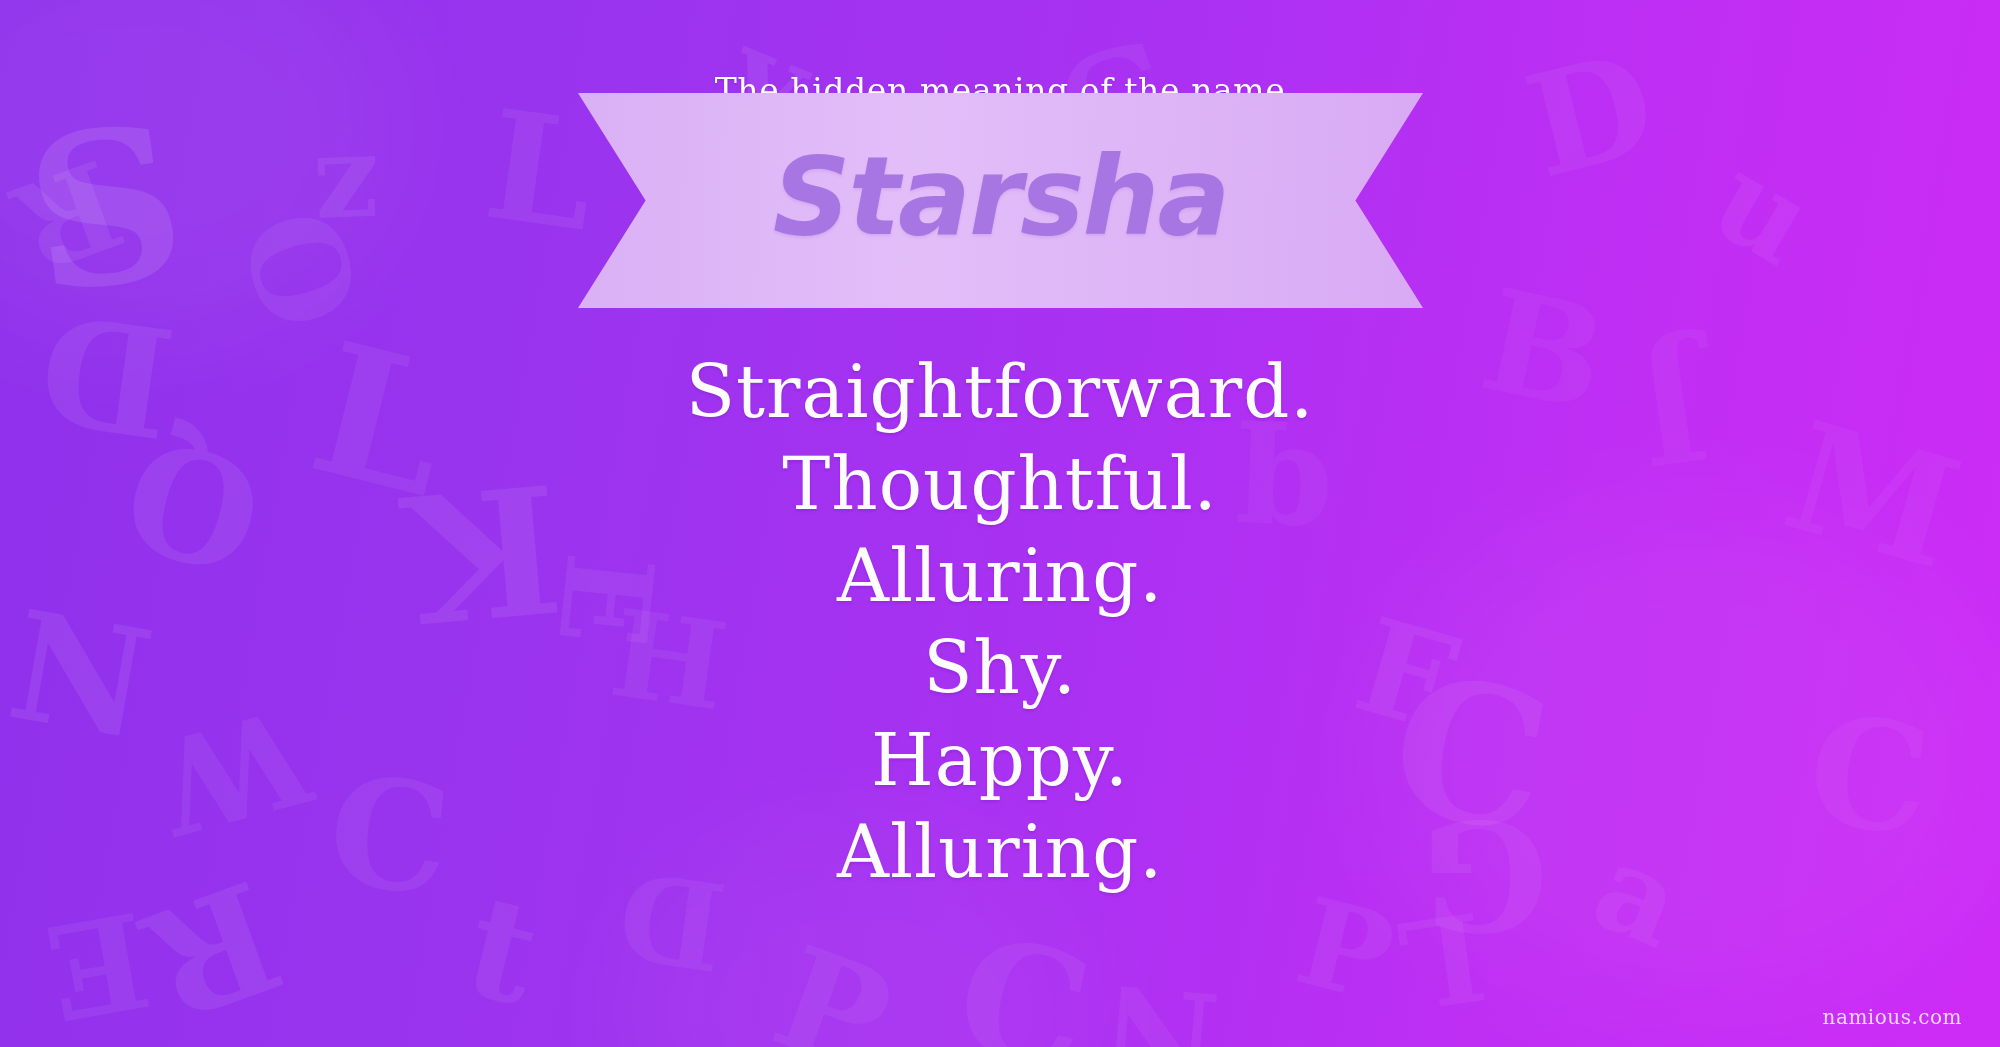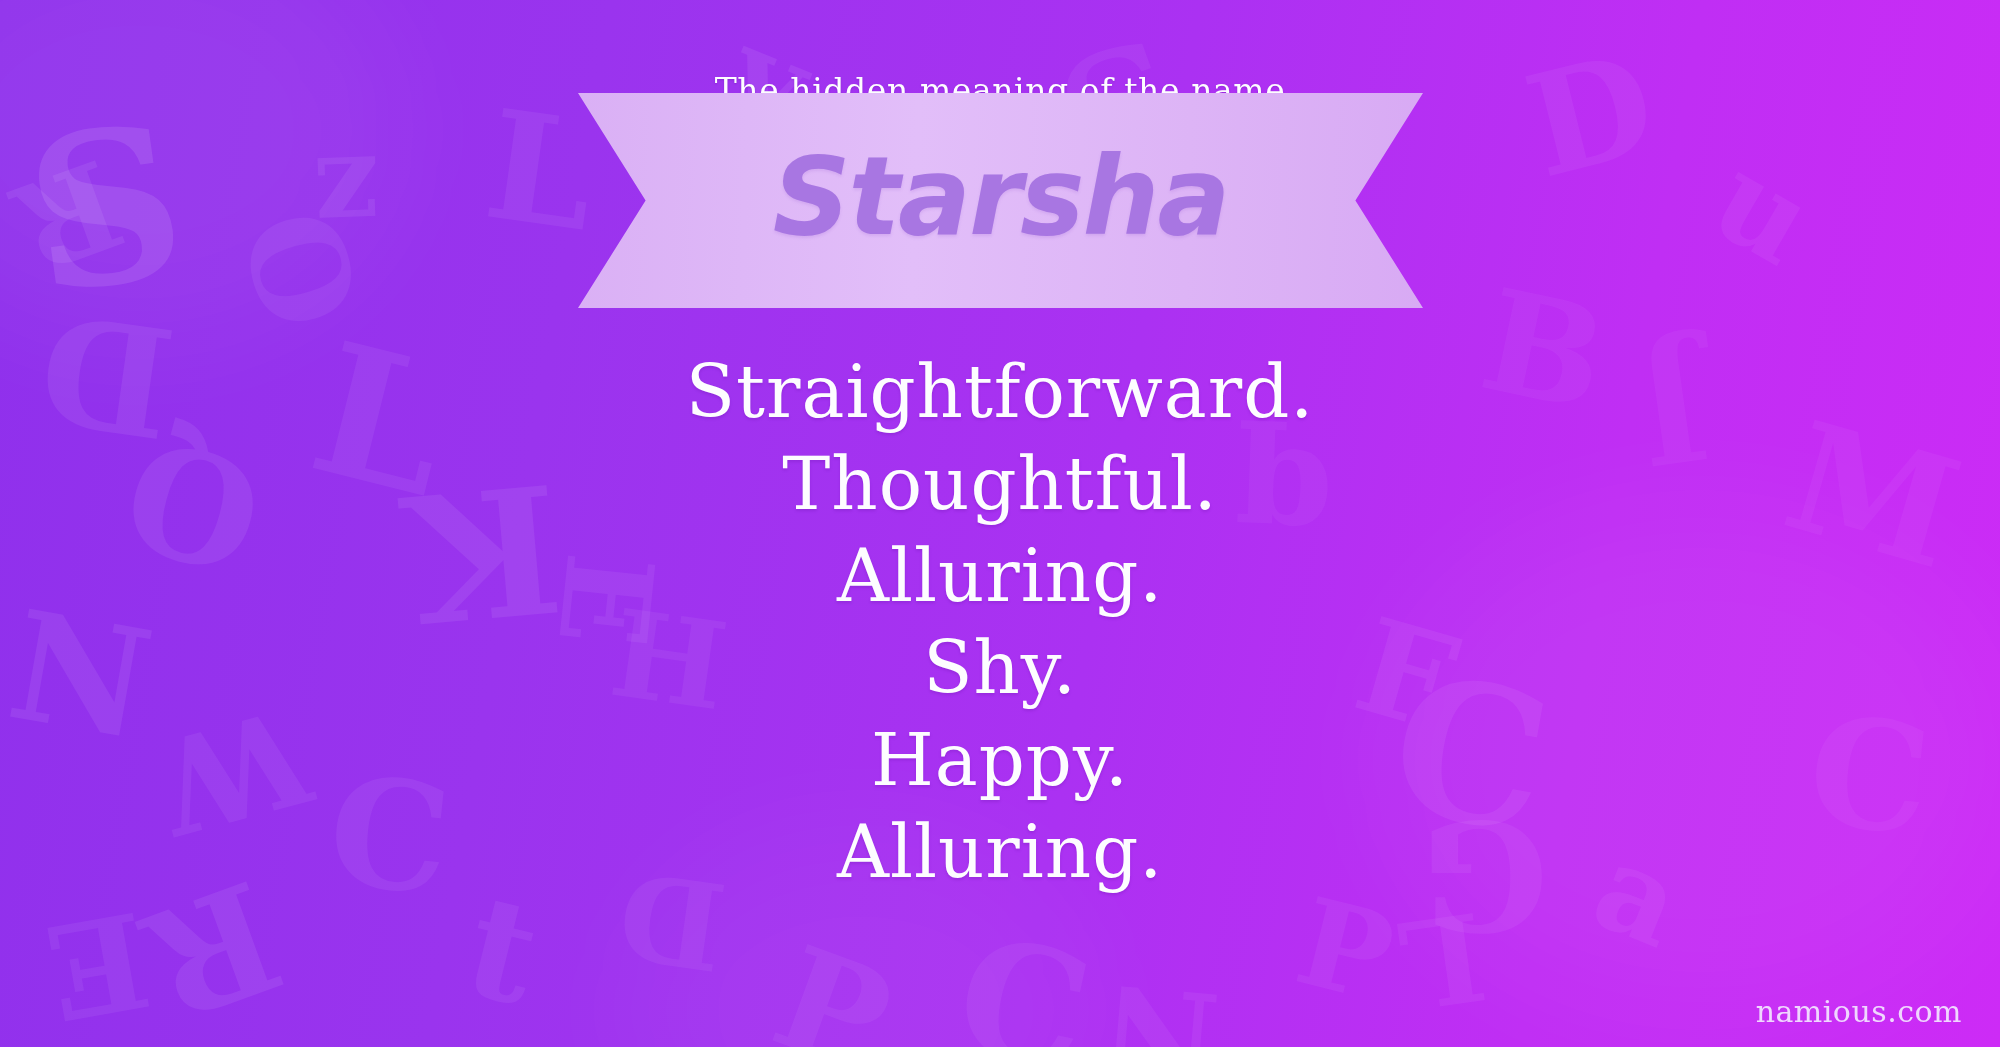--- a/index.html
+++ b/index.html
@@ -108,21 +108,21 @@
   }
 
   
   #footer {
     position: absolute;
     right: 38px;
     bottom: 18px;
     color: #f3e6ff;
     opacity: 0.92;
     font-family: "DejaVu Serif", serif;
-    font-size: 30px;
+    font-size: 20px;
     letter-spacing: 0.5px;
   }
 </style>
 </head>
 <body>
 
 <div id="stage">
 
   <div class="blob" style="width:520px;height:420px;left:-120px;top:-80px;background:rgba(255,255,255,0.05);"></div>
   <div class="blob" style="width:640px;height:520px;left:1380px;top:500px;background:rgba(255,255,255,0.045);"></div>

